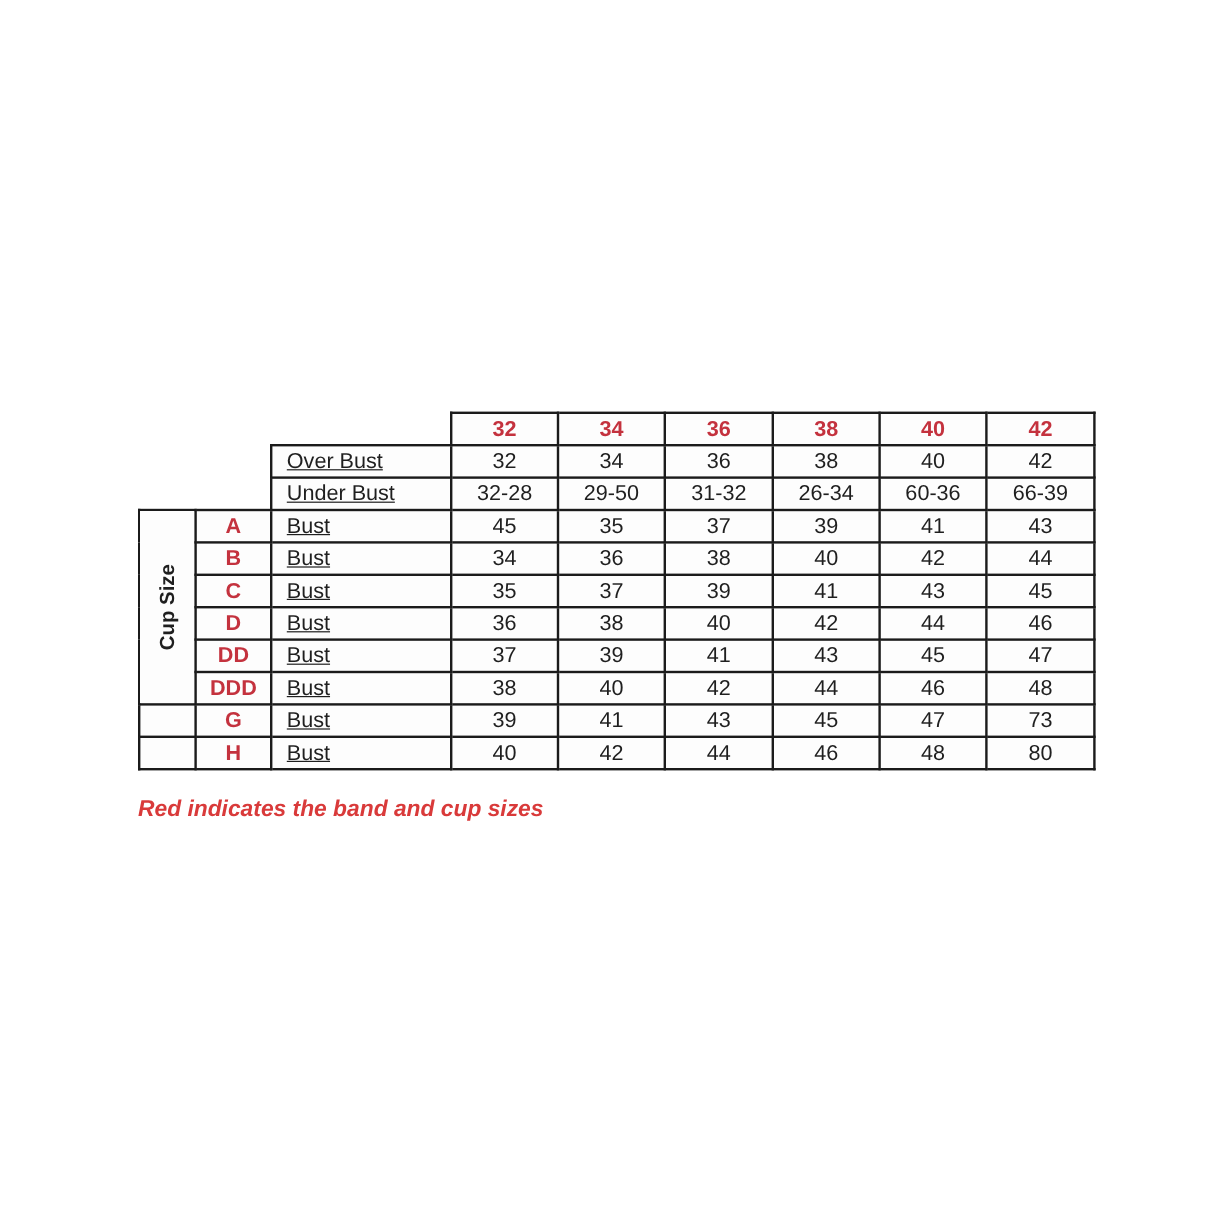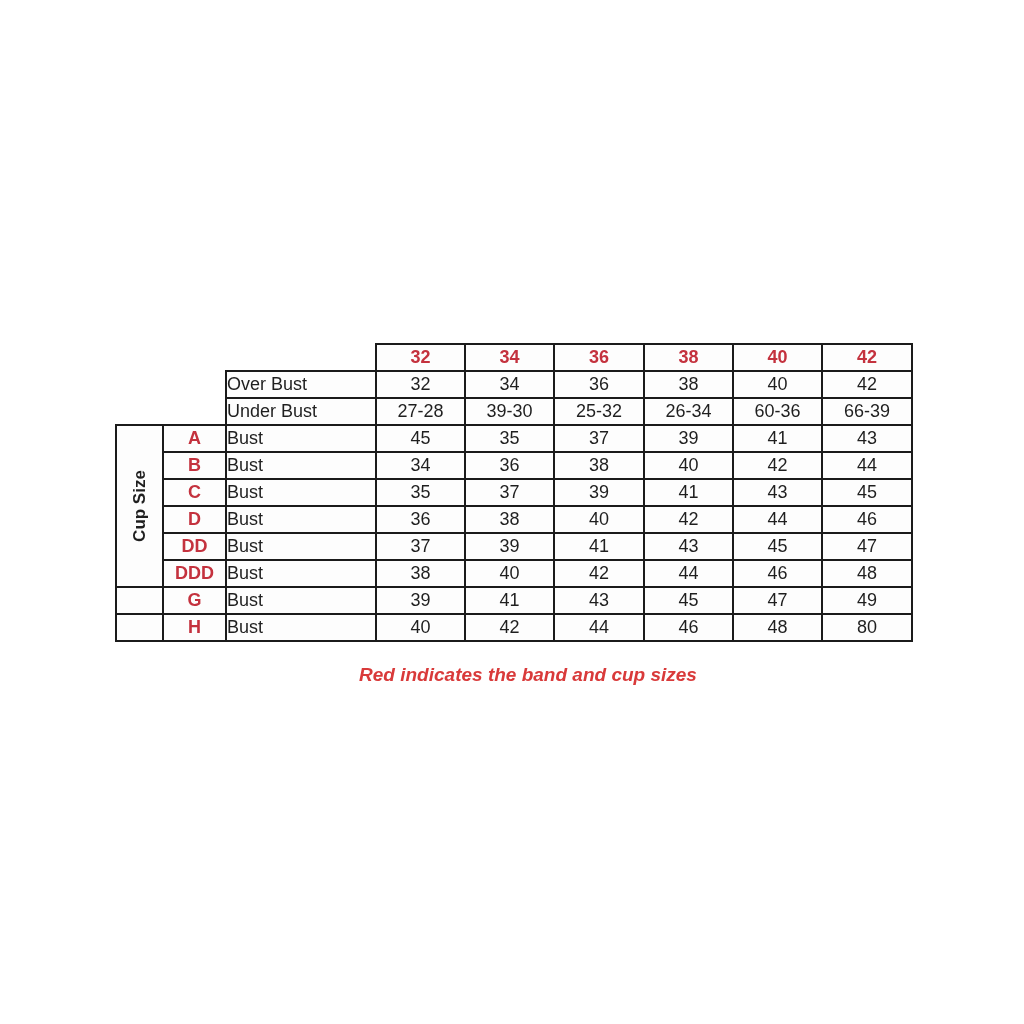--- a/index.html
+++ b/index.html
@@ -21,37 +21,37 @@
     border: 2px solid #1b1b1b;
     height: 25px;
     padding: 0;
     font-size: 18px;
     color: #1f1f1f;
     background: #fdfdfd;
     overflow: hidden;
   }
   td.ghost { border: none; background: transparent; }
   td.num { text-align: center; }
-  td.label { text-align: left; padding-left: 0; }
+  td.label { text-align: left; padding-left: 12px; text-decoration: underline; }
   td.cup { text-align: center; font-weight: bold; color: #c4323e; }
   td.band { text-align: center; font-weight: bold; color: #c4323e; }
   td.cupsize-cell { position: relative; }
   .vert {
     position: absolute; left: 50%; top: 50%;
     transform: translate(-50%, -50%) rotate(-90deg);
     transform-origin: center;
     font-weight: bold;
     white-space: nowrap;
     font-size: 17px;
     color: #1f1f1f;
   }
   .note {
     position: absolute;
     left: 115px; top: 664px; width: 826px;
-    text-align: center;
+    text-align: left;
     color: #d93a3a;
     font-weight: bold;
     font-style: italic;
     font-size: 19px;
   }
 </style>
 </head>
 <body>
 
 <div>
@@ -87,23 +87,23 @@
       <td class="num">34</td>
       <td class="num">36</td>
       <td class="num">38</td>
       <td class="num">40</td>
       <td class="num">42</td>
     </tr>
 
     <tr>
       <td class="ghost" colspan="2"></td>
       <td class="label">Under Bust</td>
-      <td class="num">27-28</td>
-      <td class="num">39-30</td>
-      <td class="num">25-32</td>
+      <td class="num">32-28</td>
+      <td class="num">29-50</td>
+      <td class="num">31-32</td>
       <td class="num">26-34</td>
       <td class="num">60-36</td>
       <td class="num">66-39</td>
     </tr>
 
     <tr>
       <td class="cupsize-cell" rowspan="6">
         <span class="vert">Cup Size</span>
       </td>
       <td class="cup">A</td>
@@ -173,21 +173,21 @@
 
     <tr>
       <td></td>
       <td class="cup">G</td>
       <td class="label">Bust</td>
       <td class="num">39</td>
       <td class="num">41</td>
       <td class="num">43</td>
       <td class="num">45</td>
       <td class="num">47</td>
-      <td class="num">49</td>
+      <td class="num">73</td>
     </tr>
 
     <tr>
       <td></td>
       <td class="cup">H</td>
       <td class="label">Bust</td>
       <td class="num">40</td>
       <td class="num">42</td>
       <td class="num">44</td>
       <td class="num">46</td>

